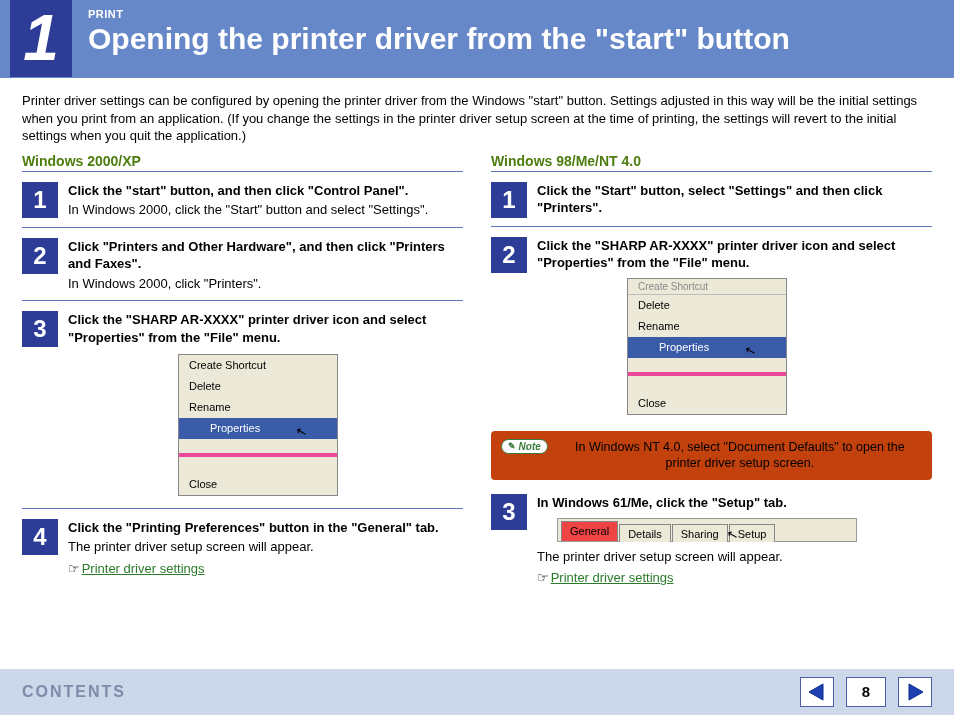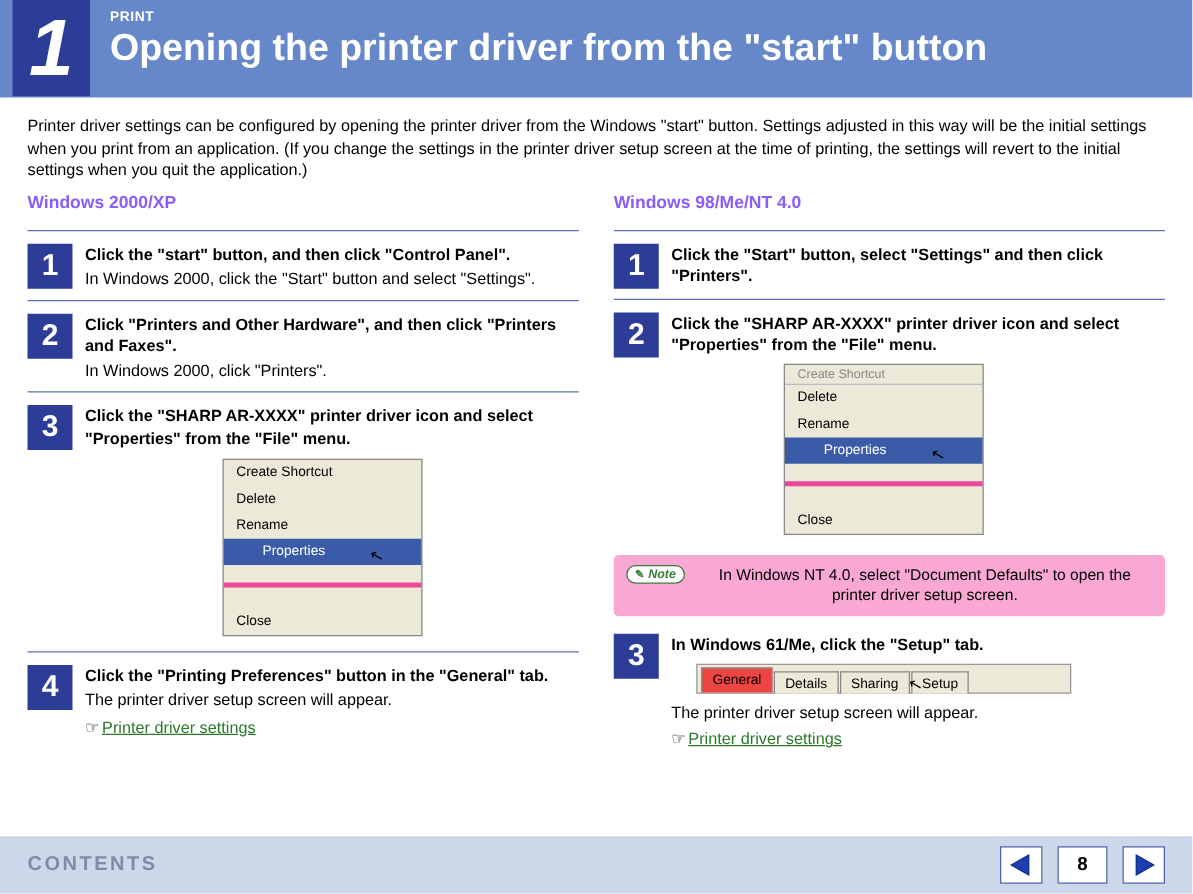--- a/index.html
+++ b/index.html
@@ -61,24 +61,24 @@
     padding: 0 22px;
     gap: 28px;
   }
   .col {
     flex: 1;
     min-width: 0;
   }
   .col-heading {
     font-size: 14px;
     font-weight: bold;
-    color: #8b5cf6;
+    color: #4d7c0f;
     margin-bottom: 6px;
     border-bottom: 1px solid #5b74b8;
-    padding-bottom: 15px;
+    padding-bottom: 2px;
   }
   .step {
     display: flex;
     margin-top: 10px;
     border-bottom: 1px solid #5b74b8;
     padding-bottom: 8px;
   }
   .step-num {
     width: 36px;
     height: 36px;
@@ -140,21 +140,21 @@
   .menu-fig2 {
     margin: 6px 0 4px 90px;
     width: 160px;
     border: 1px solid #888;
     background: #ece9d8;
     font-size: 11px;
     font-family: Tahoma, Arial, sans-serif;
   }
   .note-box {
     display: flex;
-    background: #f9a8d4;
+    background: #c2410c;
     border-radius: 4px;
     padding: 8px 10px;
     margin-top: 12px;
     align-items: flex-start;
     gap: 10px;
   }
   .note-badge {
     background: #fff;
     color: #3a7a3a;
     border: 1px solid #3a7a3a;

